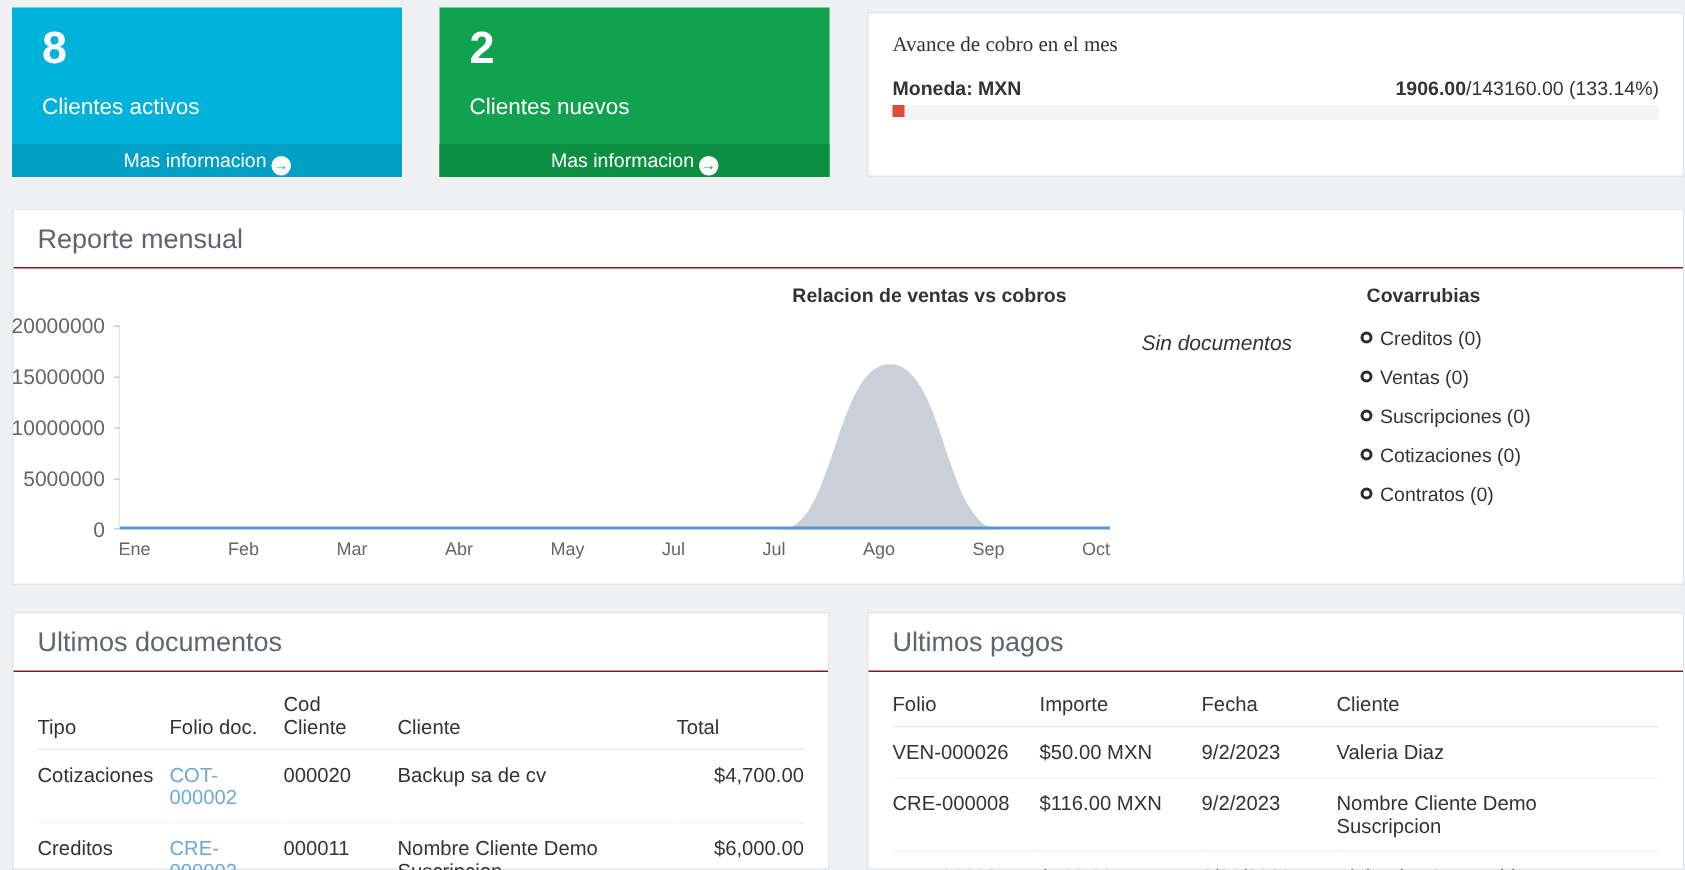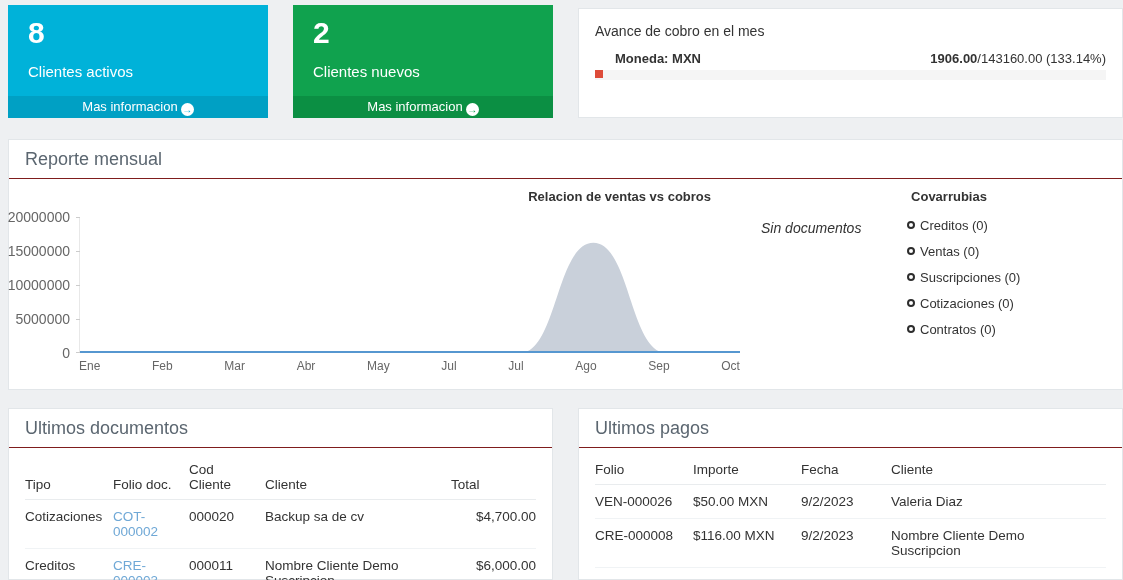--- a/index.html
+++ b/index.html
@@ -30,24 +30,24 @@
 
   
   .panel { position:absolute; background:#fff; border:1px solid #e2e6e9; }
   .panel-title {
     font-size:18px; color:#5b6670; padding:9px 16px 8px 16px;
   }
   .panel-title.bordered { border-bottom:1px solid #7f1d1d; }
 
   
   #collection-panel { left:578px; top:8px; width:545px; height:110px; padding:14px 16px; }
-  .collection-title { font-size:14px; color:#333; }
+  .collection-title { font-size:14px; color:#333;font-family:Liberation Serif, serif; }
   .collection-row { display:flex; justify-content:space-between; margin-top:12px; font-size:13px; }
   .collection-amounts { font-size:13px; }
-  .bold { font-weight:bold;margin-left:20px; }
+  .bold { font-weight:bold; }
   .progress-track { margin-top:4px; height:10px; background:#f5f5f5; }
   .progress-fill { height:8px; margin-top:1px; }
 
   
   #report-panel { left:8px; top:139px; width:1115px; height:251px; }
   .chart-title {
     position:absolute; left:62px; top:49px; width:640px; text-align:right;
     font-size:13px; font-weight:bold; color:#333;
   }
   .plot {

